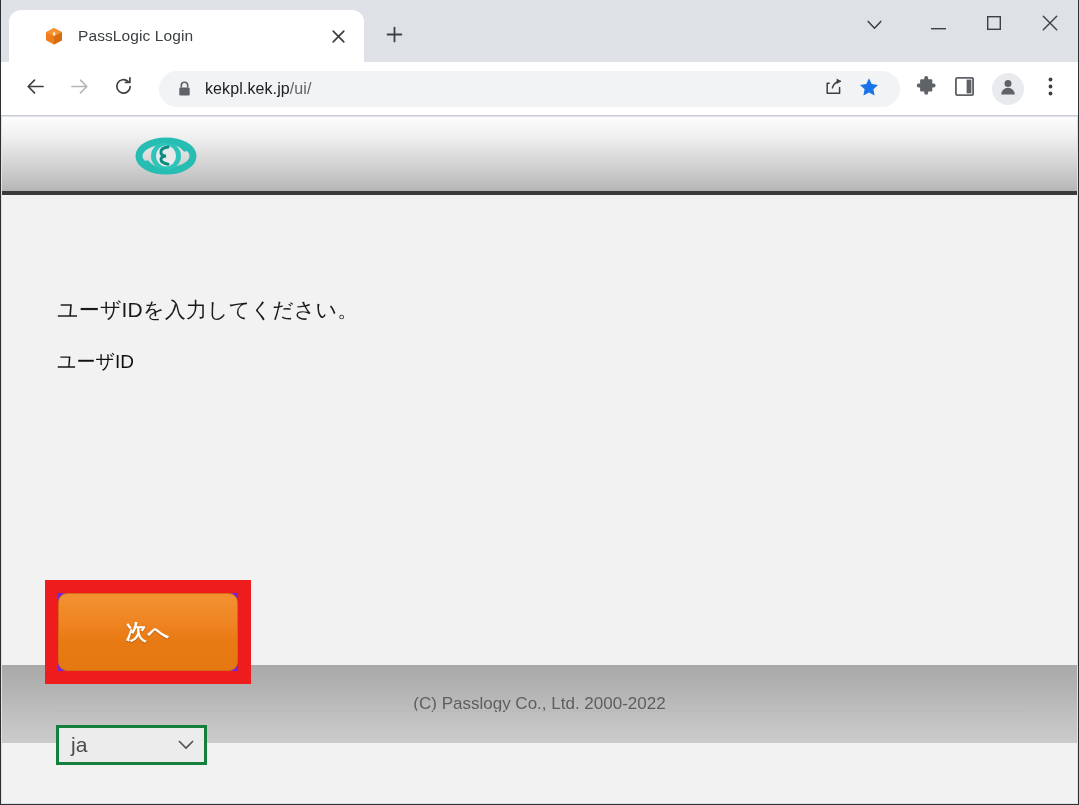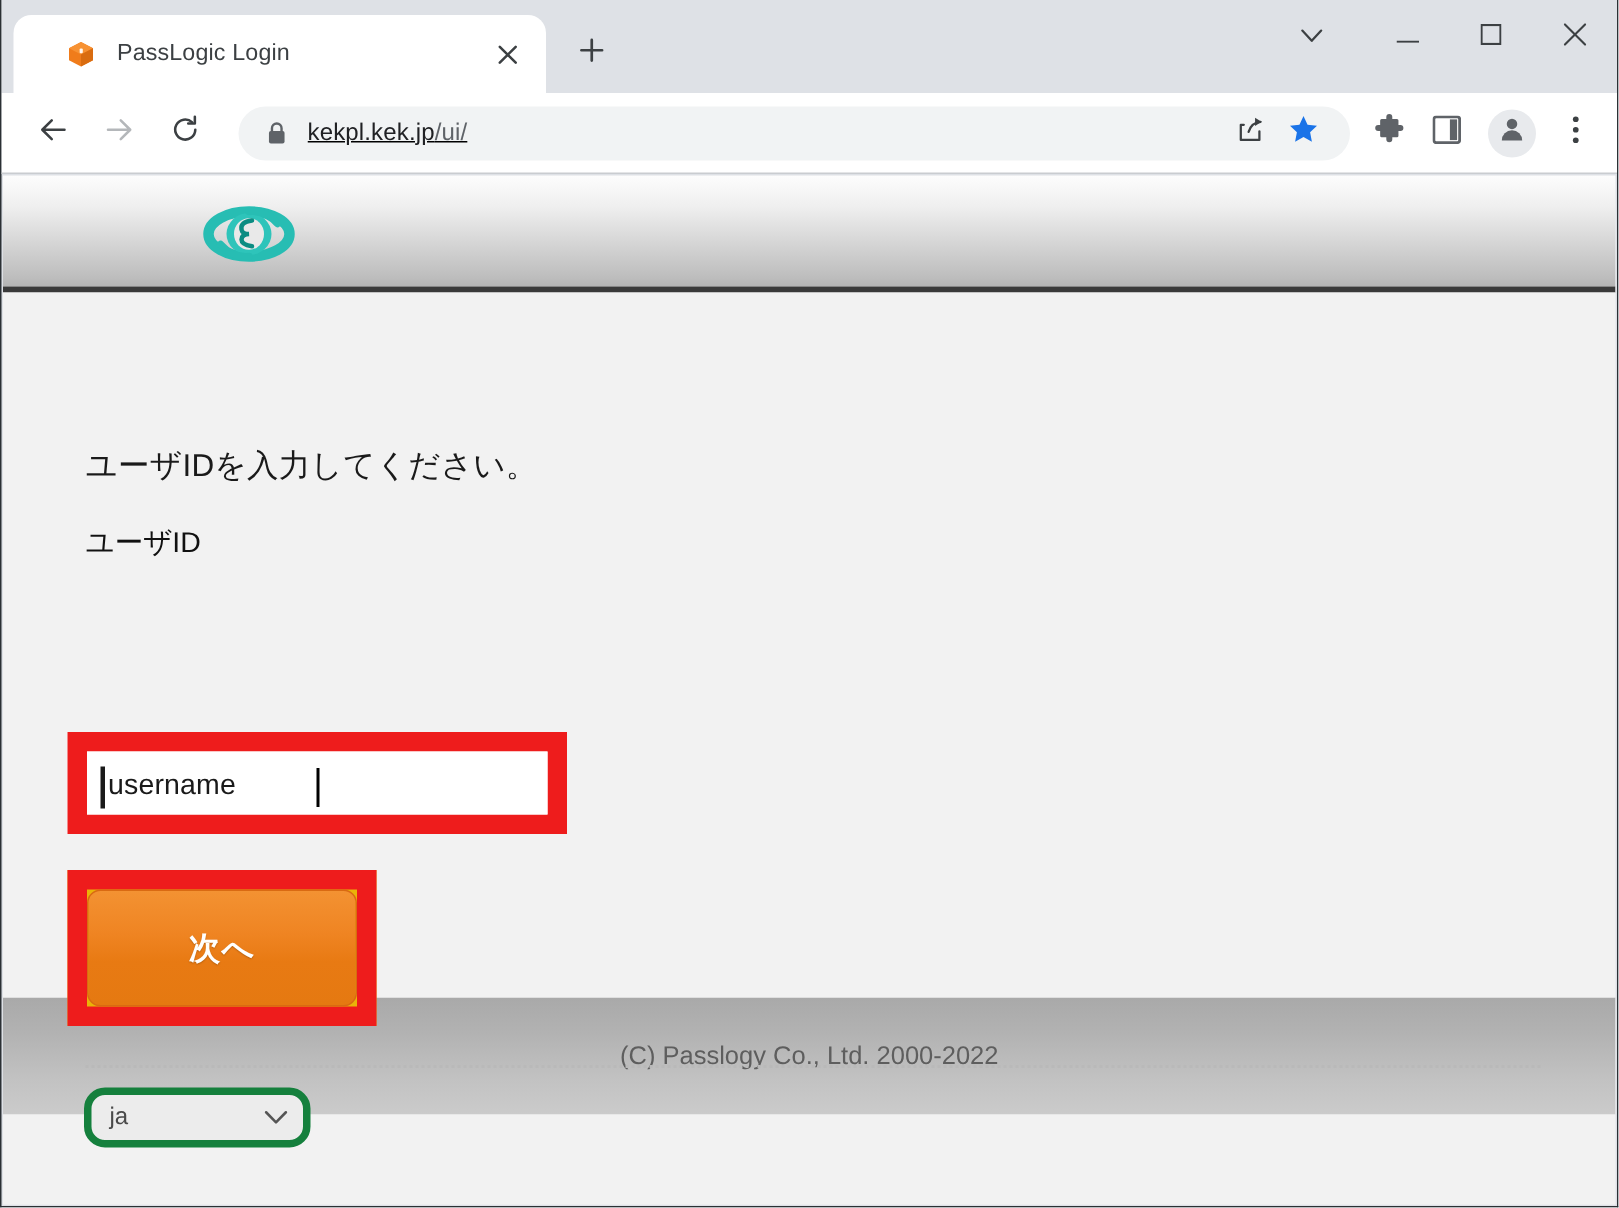--- a/index.html
+++ b/index.html
@@ -137,21 +137,20 @@
   .omnibox {
     flex: 1;
     height: 36px;
     background: #f1f3f4;
     border-radius: 18px;
     display: flex;
     align-items: center;
     padding: 0 14px;
     margin: 0 8px 0 10px;
     min-width: 0;
-    text-decoration: underline;
   }
 
   .lock-wrap {
     width: 22px;
     flex: 0 0 22px;
     display: flex;
     align-items: center;
     justify-content: center;
     margin-right: 10px;
   }
@@ -272,21 +271,21 @@
     top: 293px;
     width: 333px;
     height: 68px;
   }
 
   .annot-button {
     left: 43px;
     top: 385px;
     width: 206px;
     height: 104px;
-    background: #eab308;
+    background: #6d28d9;
   }
 
   .caret {
     position: absolute;
     left: 153px;
     top: 11px;
     width: 2px;
     height: 26px;
     background: #000;
   }
@@ -343,26 +342,26 @@
     left: 54px;
     top: 530px;
     width: 151px;
     height: 40px;
   }
 
   .lang-select {
     width: 100%;
     height: 100%;
     background: #ececec;
-    border: 5px solid #15803d;
-    border-radius: 14px;
+    border: 3px solid #15803d;
+    border-radius: 0;
     display: flex;
     align-items: center;
     padding: 0 10px 0 12px;
-    font-size: 16px;
+    font-size: 21px;
     color: #4a4a4a;
   }
   .lang-select .chev { margin-left: auto; display: flex; }
 
   .page-footer {
     height: 78px;
     background: linear-gradient(to bottom, #a9a9a9 0%, #b2b2b2 30%, #c2c2c2 70%, #cbcbcb 100%);
     display: flex;
     align-items: center;
     justify-content: center;
@@ -546,27 +545,20 @@
         </svg>
       </span>
     </div>
 
     <div class="page-body">
 
       <div class="prompt-text">ユーザIDを入力してください。</div>
 
       <div class="field-label">ユーザID</div>
 
-      <div class="annot-box annot-input">
-        <div style="position:relative;width:100%;height:100%;background:#ffffff;">
-          <span class="input-left-caret"></span>
-          <span class="input-value">username</span>
-          <span class="caret"></span>
-        </div>
-      </div>
 
       <div class="annot-box annot-button">
         <div class="next-button">次へ</div>
       </div>
 
       <div class="divider"></div>
 
       <div class="lang-select-wrap">
         <div class="lang-select">
           <span>ja</span>

